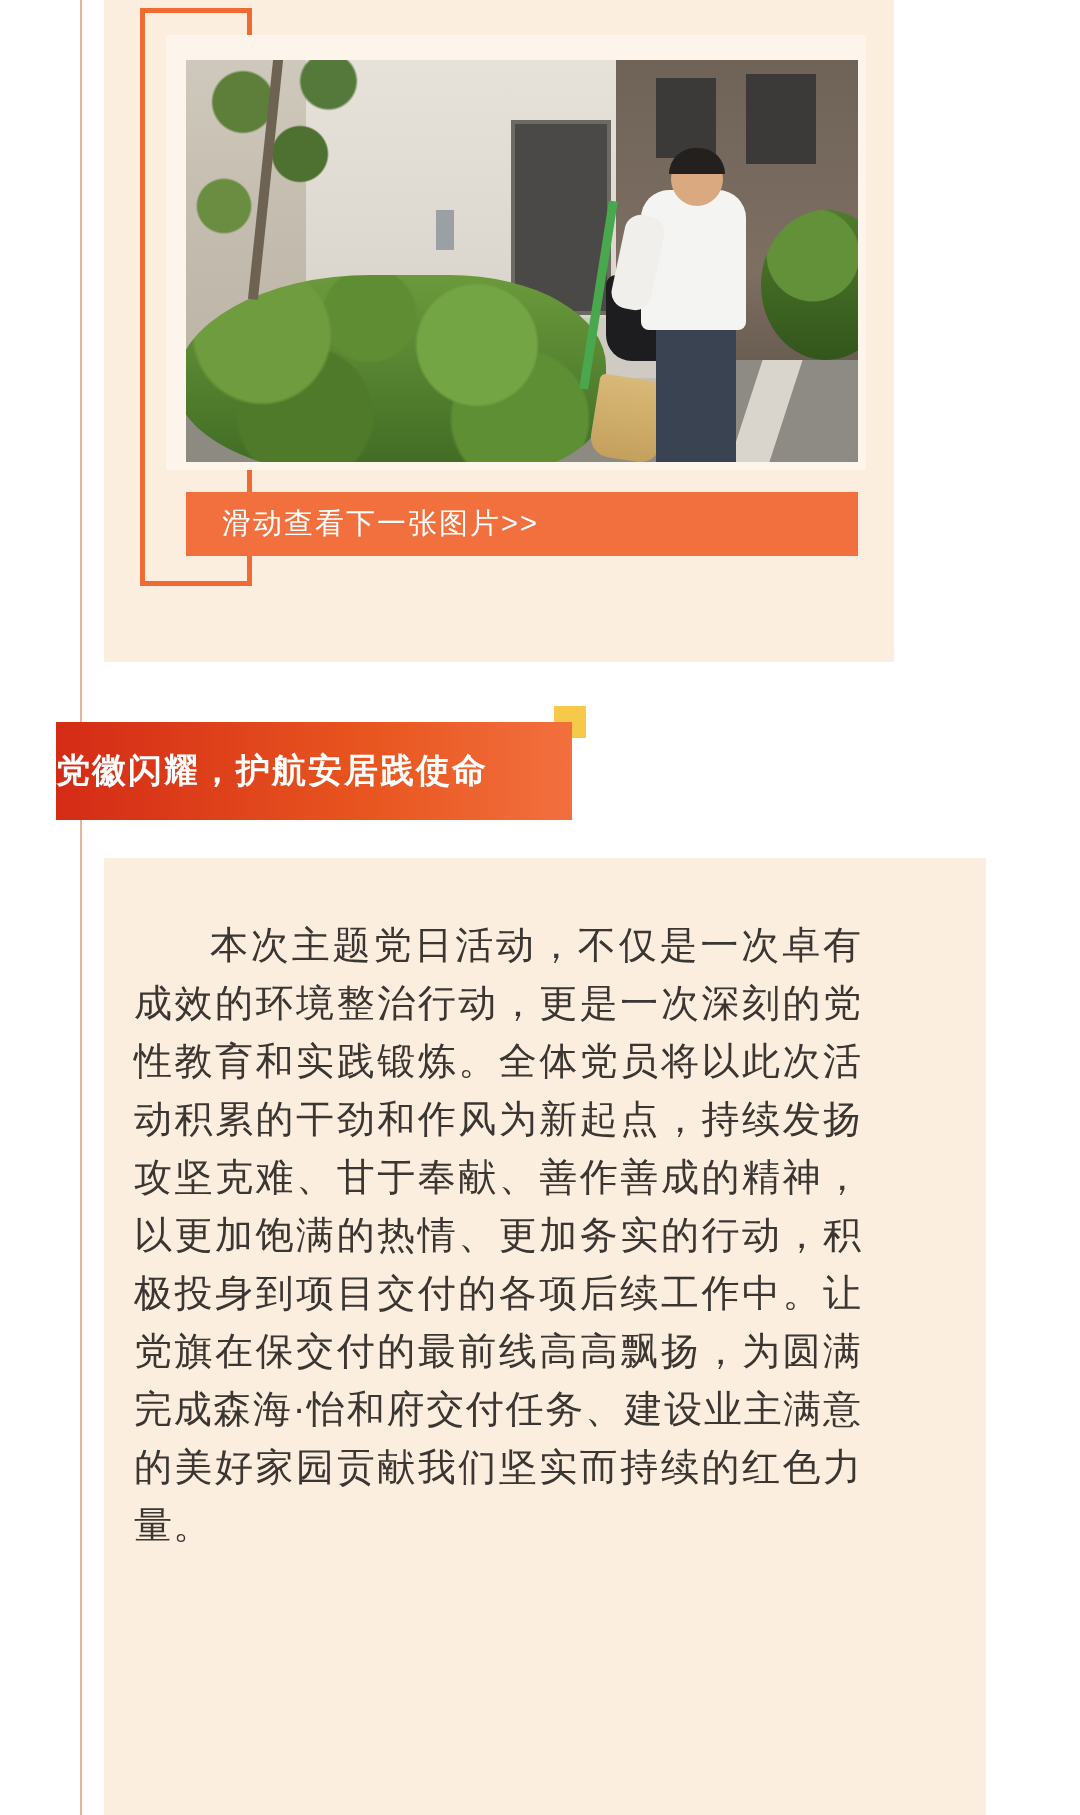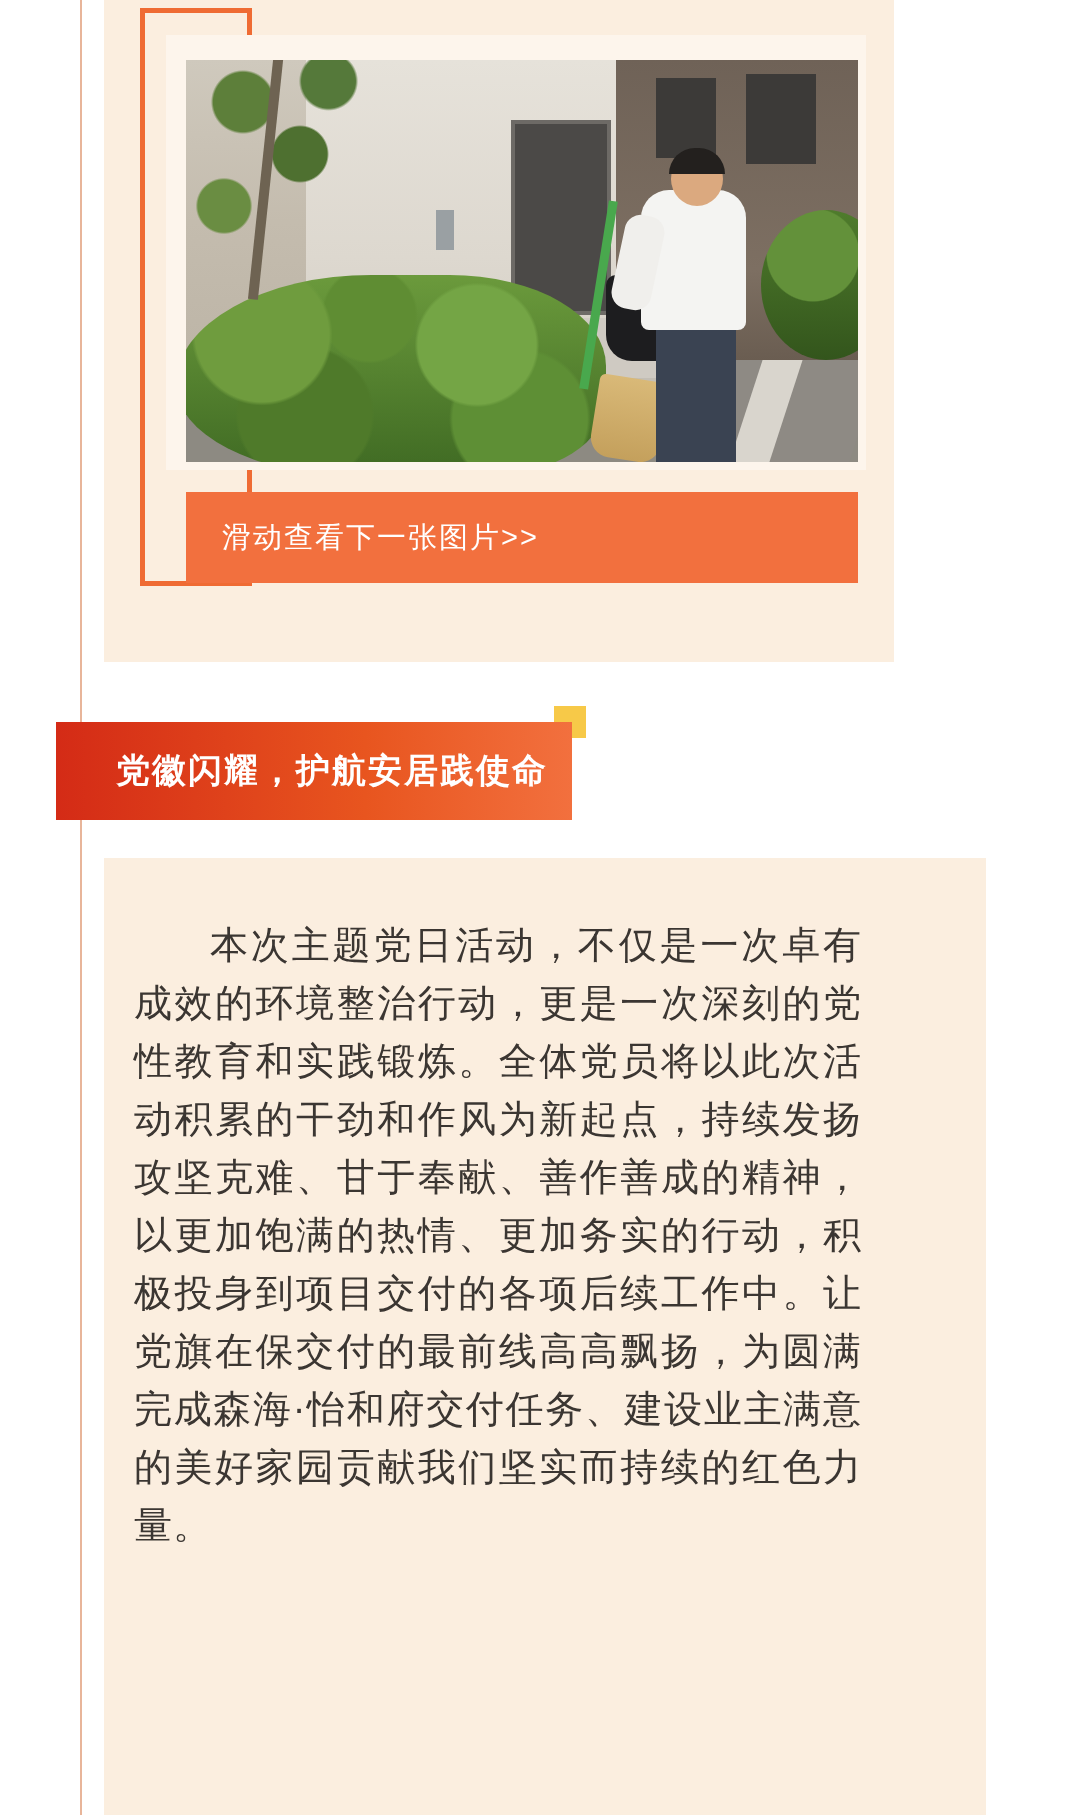--- a/index.html
+++ b/index.html
@@ -147,21 +147,21 @@
   .ph-bag {
     position: absolute; left: 420px; top: 215px; width: 82px; height: 86px;
     background: #1d1d1f; border-radius: 10px 10px 26px 26px;
   }
 
   .slide-hint {
     position: absolute;
     left: 82px;
     top: 492px;
     width: 672px;
-    height: 91px;
+    height: 64px;
     background: #f2703e;
     display: flex;
     align-items: center;
     padding-left: 36px;
     box-sizing: border-box;
     color: #ffffff;
     font-size: 29px;
     letter-spacing: 2px;
   }
 
@@ -193,21 +193,20 @@
   }
   .heading-bar {
     position: absolute;
     left: 0;
     top: 16px;
     width: 516px;
     height: 98px;
     background: linear-gradient(90deg, #d42b16 0%, #e8551f 60%, #f2703e 100%);
     display: flex;
     align-items: center;
-    padding-left: 60px;
     box-sizing: border-box;
   }
   .heading-text {
     color: #ffffff;
     font-size: 34px;
     font-weight: bold;
     letter-spacing: 2px;
   }
 
   

